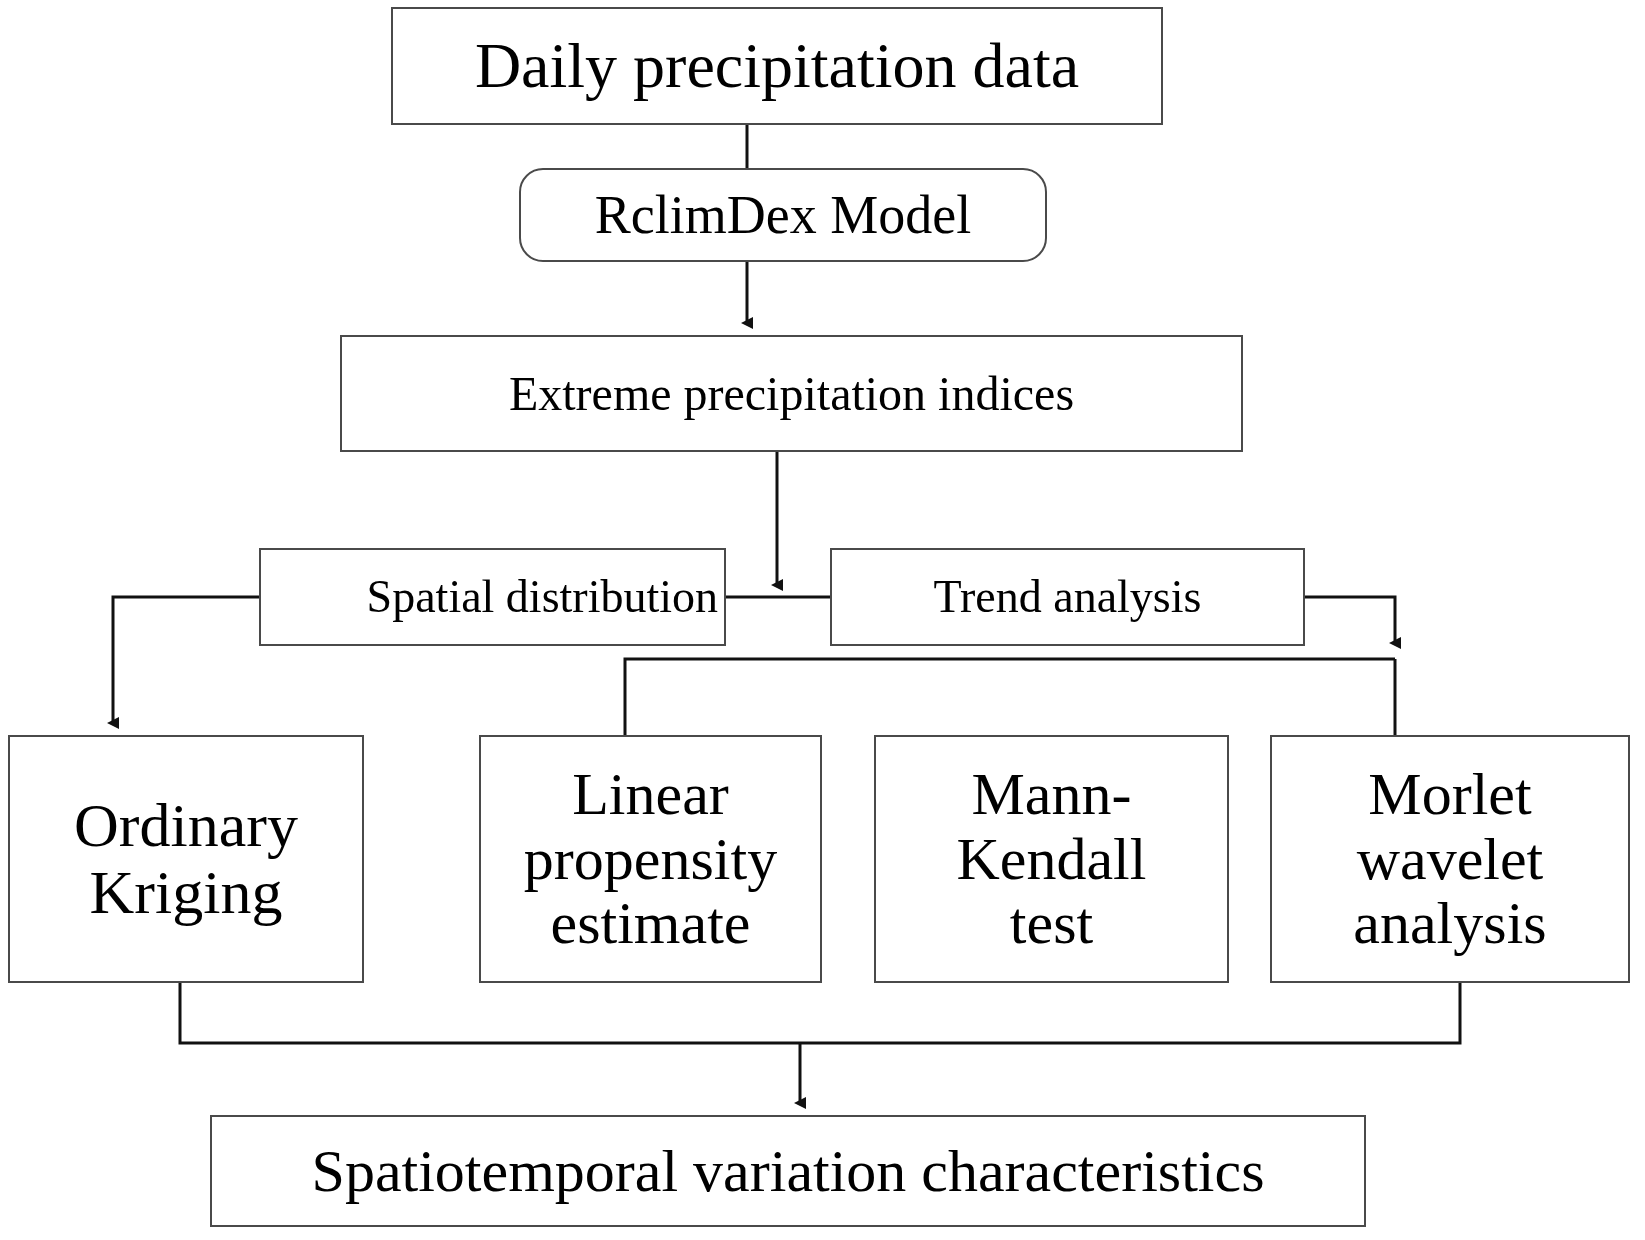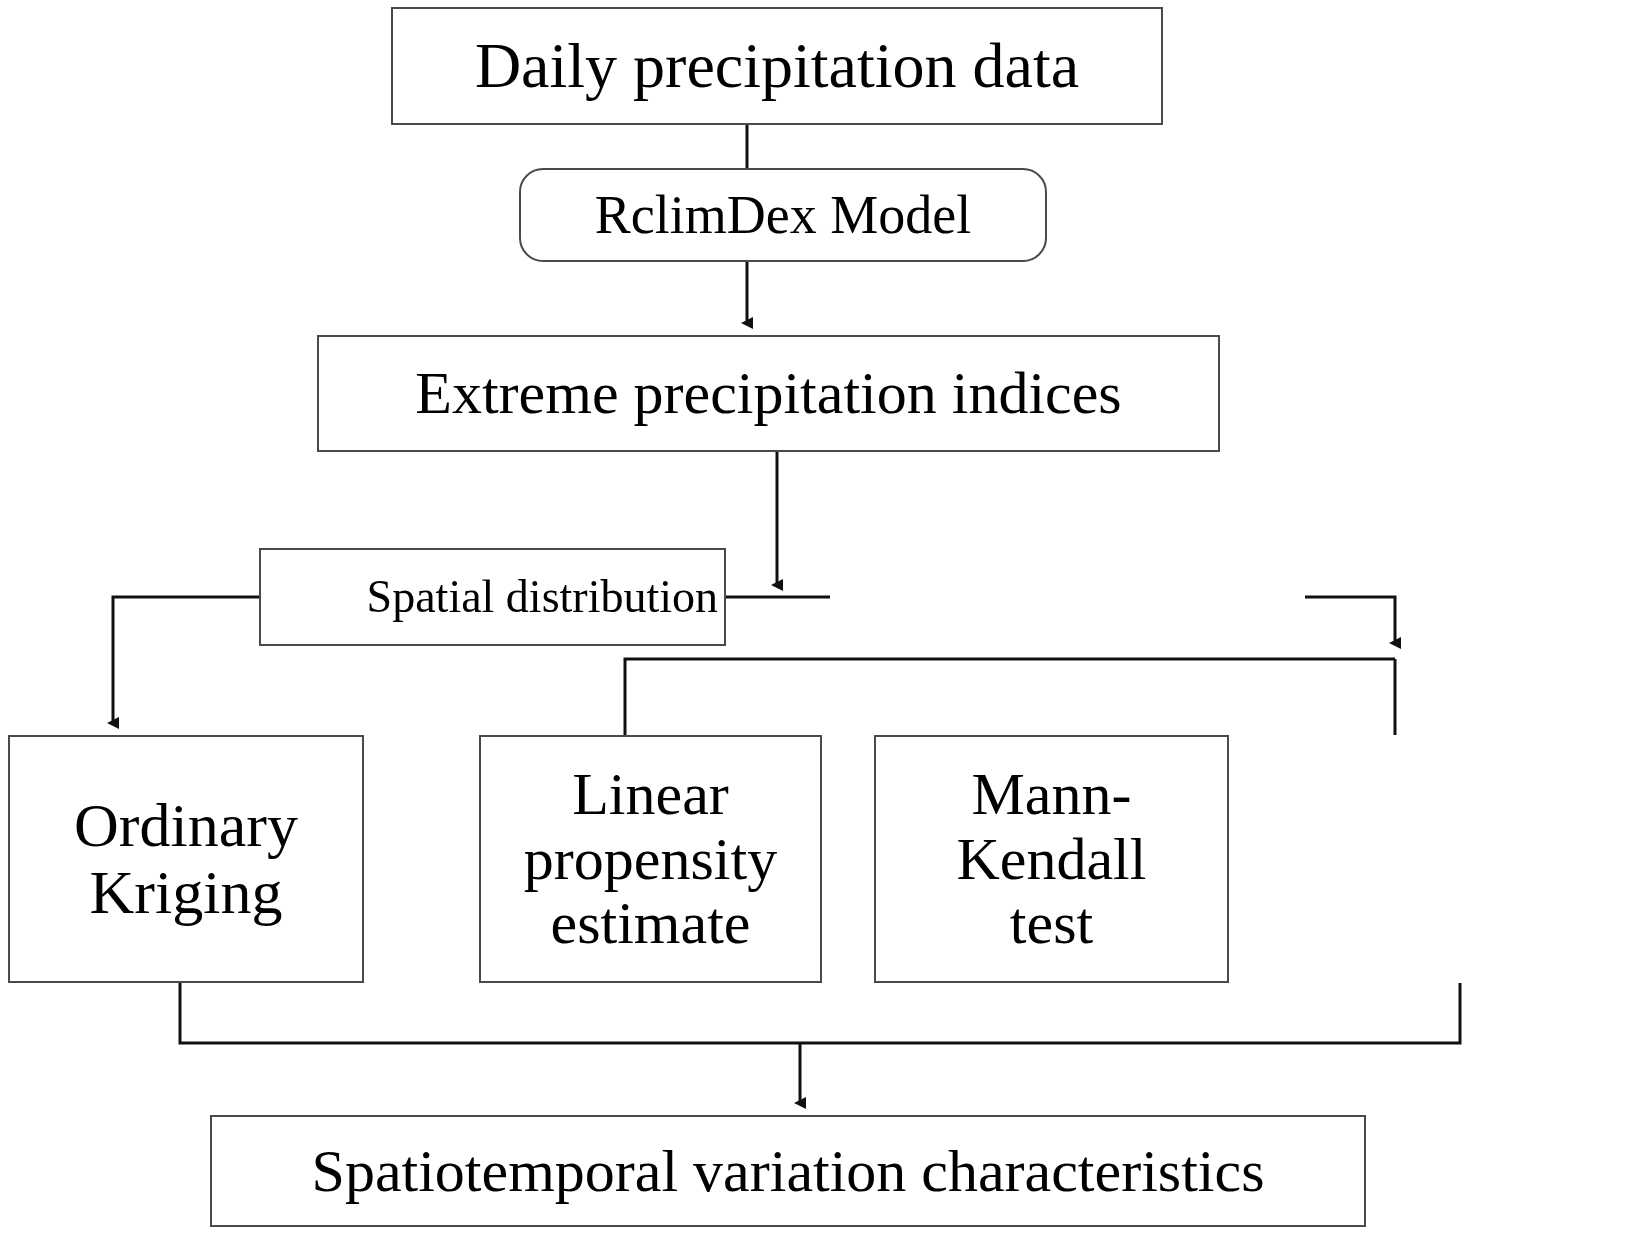--- a/index.html
+++ b/index.html
@@ -76,44 +76,52 @@
   </svg>
 
   <div class="node" style="left:391px; top:7px; width:772px; height:118px; font-size:64px;">
     <span class="node-label">Daily precipitation data</span>
   </div>
 
   <div class="node" style="left:519px; top:168px; width:528px; height:94px; font-size:54px;border-radius:24px;">
     <span class="node-label">RclimDex Model</span>
   </div>
 
-  <div class="node" style="left:317px; top:335px; width:903px; height:117px; font-size:60px;">
+  <div class="node" style="left:340px; top:335px; width:903px; height:117px; font-size:48px;">
     <span class="node-label">Extreme precipitation indices</span>
   </div>
 
   <div class="node" style="left:259px; top:548px; width:467px; height:98px; font-size:46px;text-align:right;">
     <span class="node-label">Spatial distribution</span>
   </div>
 
+  <div class="node" style="left:830px; top:548px; width:475px; height:98px; font-size:46px;">
+    <span class="node-label">Trend analysis</span>
+  </div>
 
   <div class="node" style="left:8px; top:735px; width:356px; height:248px; font-size:62px;">
     <span class="node-label">Ordinary
 Kriging</span>
   </div>
 
   <div class="node" style="left:479px; top:735px; width:343px; height:248px; font-size:60px;">
     <span class="node-label">Linear
 propensity
 estimate</span>
   </div>
 
   <div class="node" style="left:874px; top:735px; width:355px; height:248px; font-size:60px;">
     <span class="node-label">Mann-
 Kendall
 test</span>
   </div>
 
+  <div class="node" style="left:1270px; top:735px; width:360px; height:248px; font-size:60px;">
+    <span class="node-label">Morlet
+wavelet
+analysis</span>
+  </div>
 
   <div class="node" style="left:210px; top:1115px; width:1156px; height:112px; font-size:60px;">
     <span class="node-label">Spatiotemporal variation characteristics</span>
   </div>
 
 </div>
 
 </body></html>

